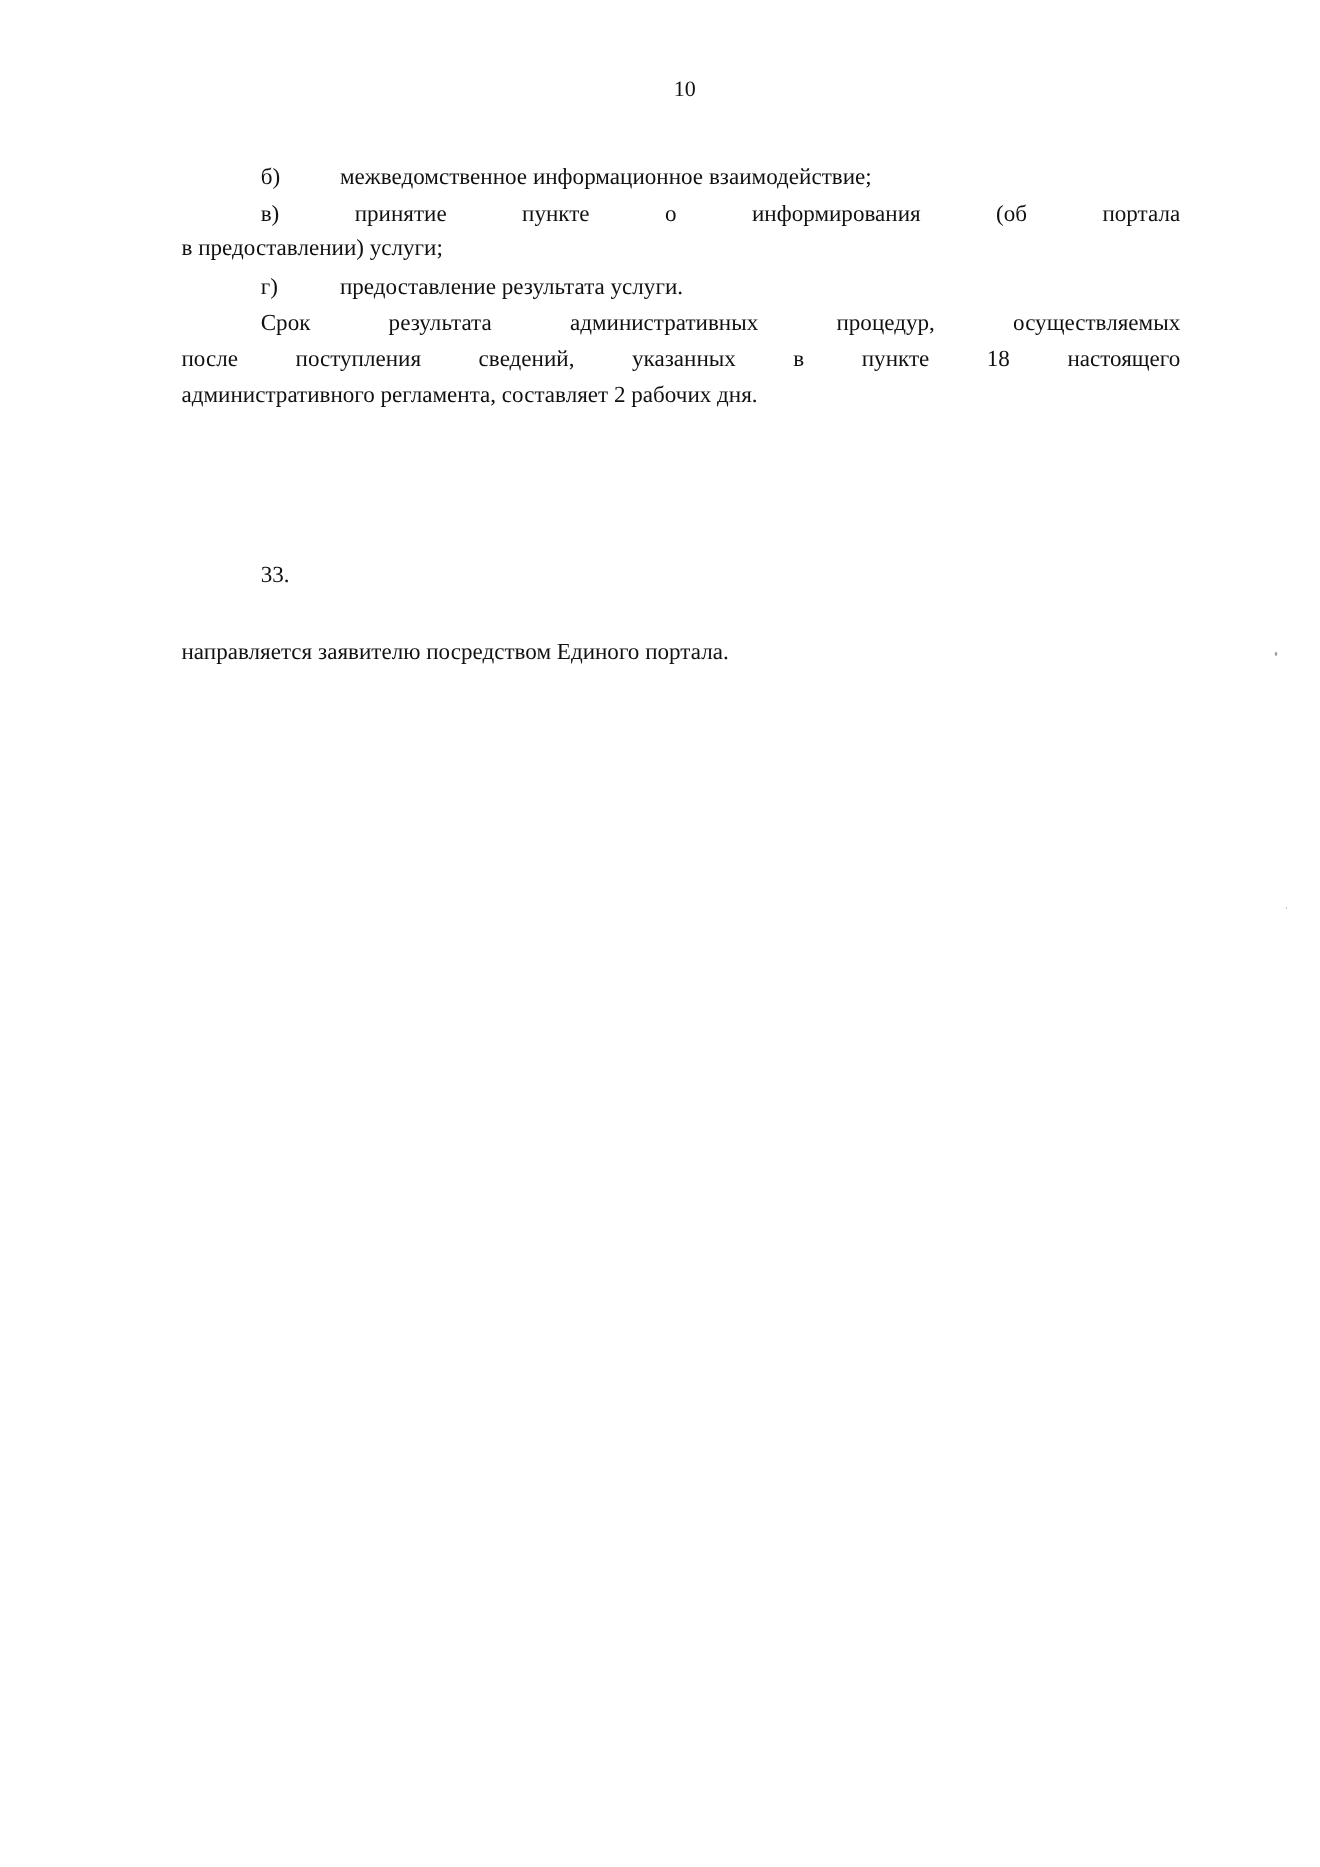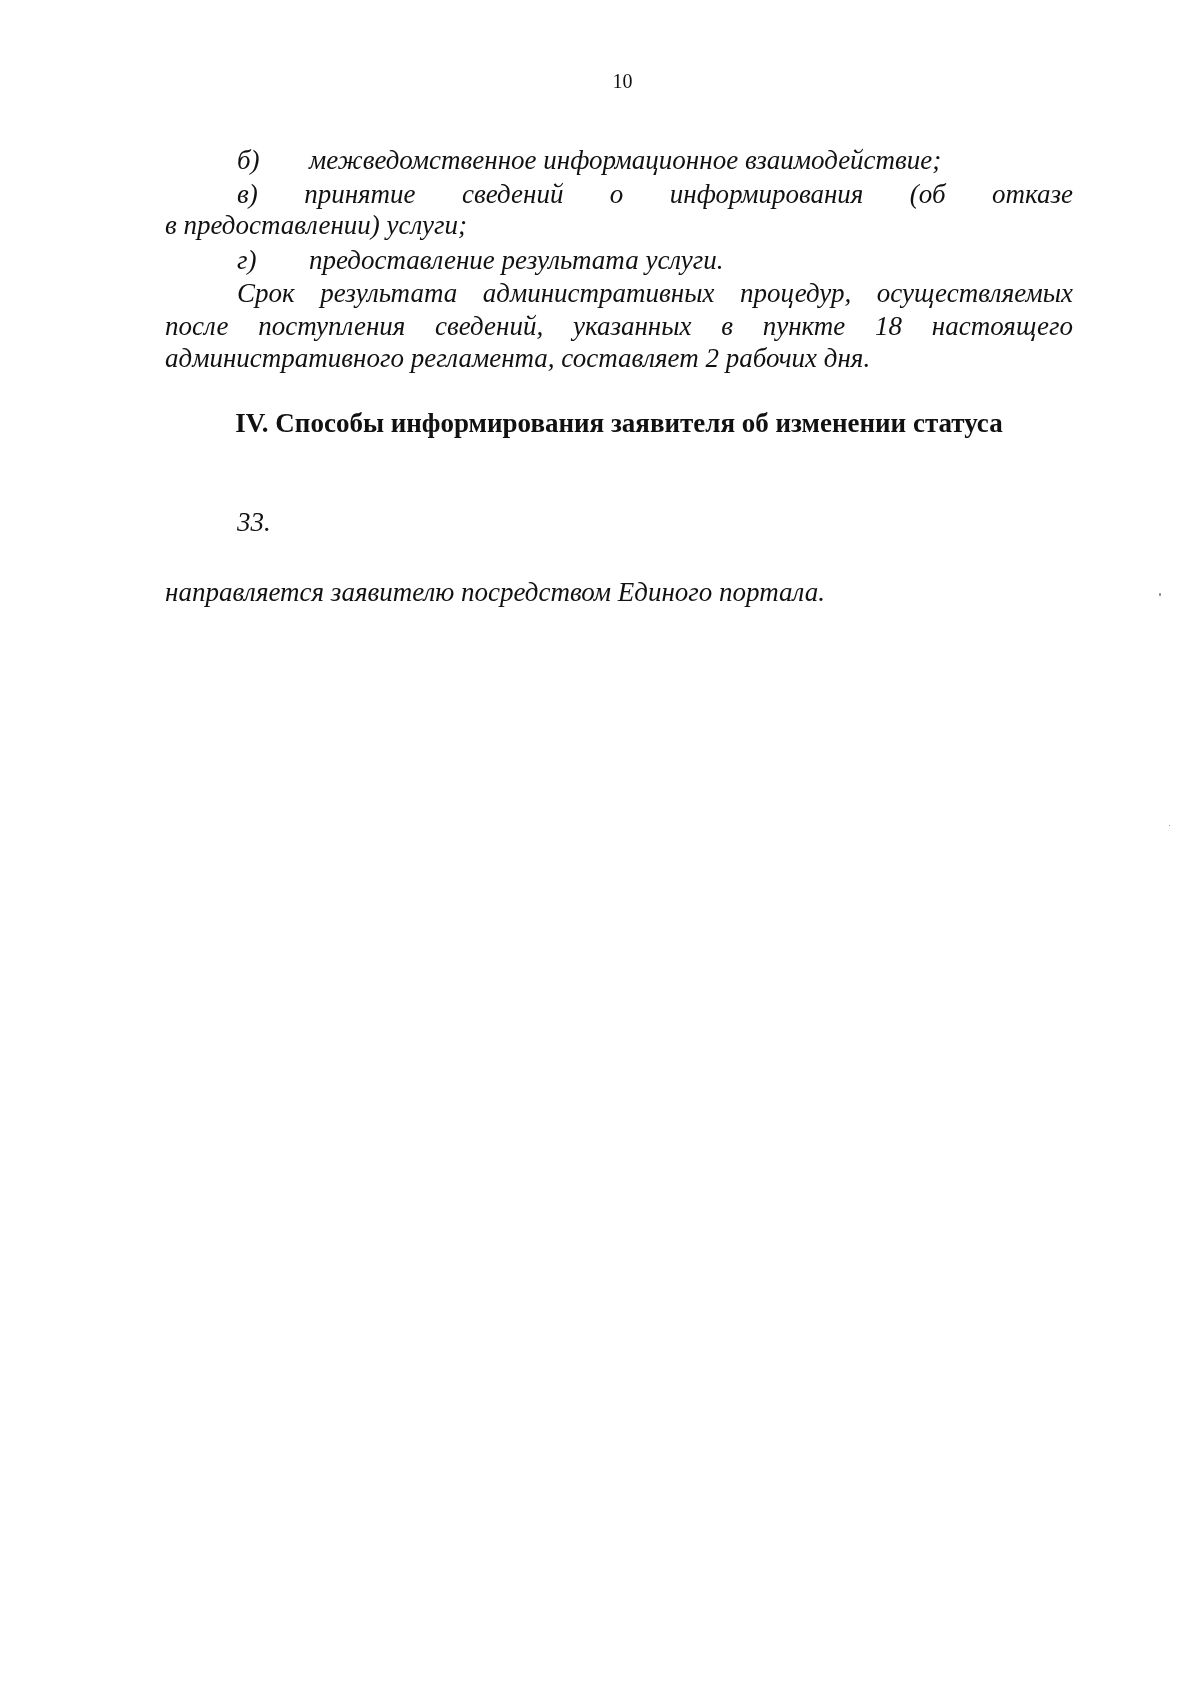--- a/index.html
+++ b/index.html
@@ -1,21 +1,21 @@
 <!DOCTYPE html>
 <html><head>
 <meta charset="utf-8">
 <style>
   html, body { margin: 0; padding: 0; background: #ffffff; }
   body { width: 1200px; height: 1697px; position: relative; overflow: hidden;
          font-family: "Liberation Serif", "DejaVu Serif", serif; color: #111; }
   .page-number { position: absolute; top: 70px; left: 0; width: 1245px; text-align: center;
                  font-size: 20px; }
-  .line { position: absolute; left: 165px; width: 908px; font-size: 27px; line-height: 33px;
-          white-space: nowrap; font-style: italic; }
+  .line { position: absolute; left: 165px; width: 908px; font-size: 21px; line-height: 33px;
+          white-space: nowrap; }
   .justify { text-align: justify; text-align-last: justify; }
   .label { display: inline-block; width: 72px; }
   .indent { padding-left: 72px; box-sizing: border-box; }
   .heading { position: absolute; left: 165px; width: 908px; text-align: center;
              font-weight: bold; font-size: 27px; line-height: 31px; }
   .speck { position: absolute; width: 2px; height: 3px; background: #999; }
 </style>
 </head>
 <body>
 
@@ -23,38 +23,37 @@
 
   <div class="page-number">10</div>
 
   <div class="line indent" style="top:144px;">
     <span class="label">б)</span><span>межведомственное информационное взаимодействие;</span>
   </div>
 
   <div class="line indent" style="top:178px; display:flex; justify-content:space-between;">
     <span class="label" style="width:auto; margin-right:0;">в)</span>
     <span>принятие</span>
-    <span>сведений</span>
+    <span>пункте</span>
     <span>о</span>
     <span>информирования</span>
     <span>(об</span>
-    <span>отказе</span>
+    <span>портала</span>
   </div>
   <div class="line" style="top:209px;">в предоставлении) услуги;</div>
 
   <div class="line indent" style="top:244px;">
     <span class="label">г)</span><span>предоставление результата услуги.</span>
   </div>
 
   <div class="line indent justify" style="top:277px;">Срок результата административных процедур, осуществляемых</div>
   <div class="line justify" style="top:310px;">после поступления сведений, указанных в пункте 18 настоящего</div>
   <div class="line" style="top:342px;">административного регламента, составляет 2 рабочих дня.</div>
 
   <div class="heading" style="top:408px;">
-    <div>IV. Способы информирования заявителя об изменении статуса</div>
   </div>
 
   <div class="line indent" style="top:506px; display:flex; justify-content:space-between;">
     <span class="label" style="width:70px;">33.</span>
   </div>
   <div class="line" style="top:539px;margin-top:37px;">направляется заявителю посредством Единого портала.</div>
 
   <div class="speck" style="left:1159px; top:593px;"></div>
   <div class="speck" style="left:1169px; top:825px; width:1px; height:1px;"></div>
 </div>

